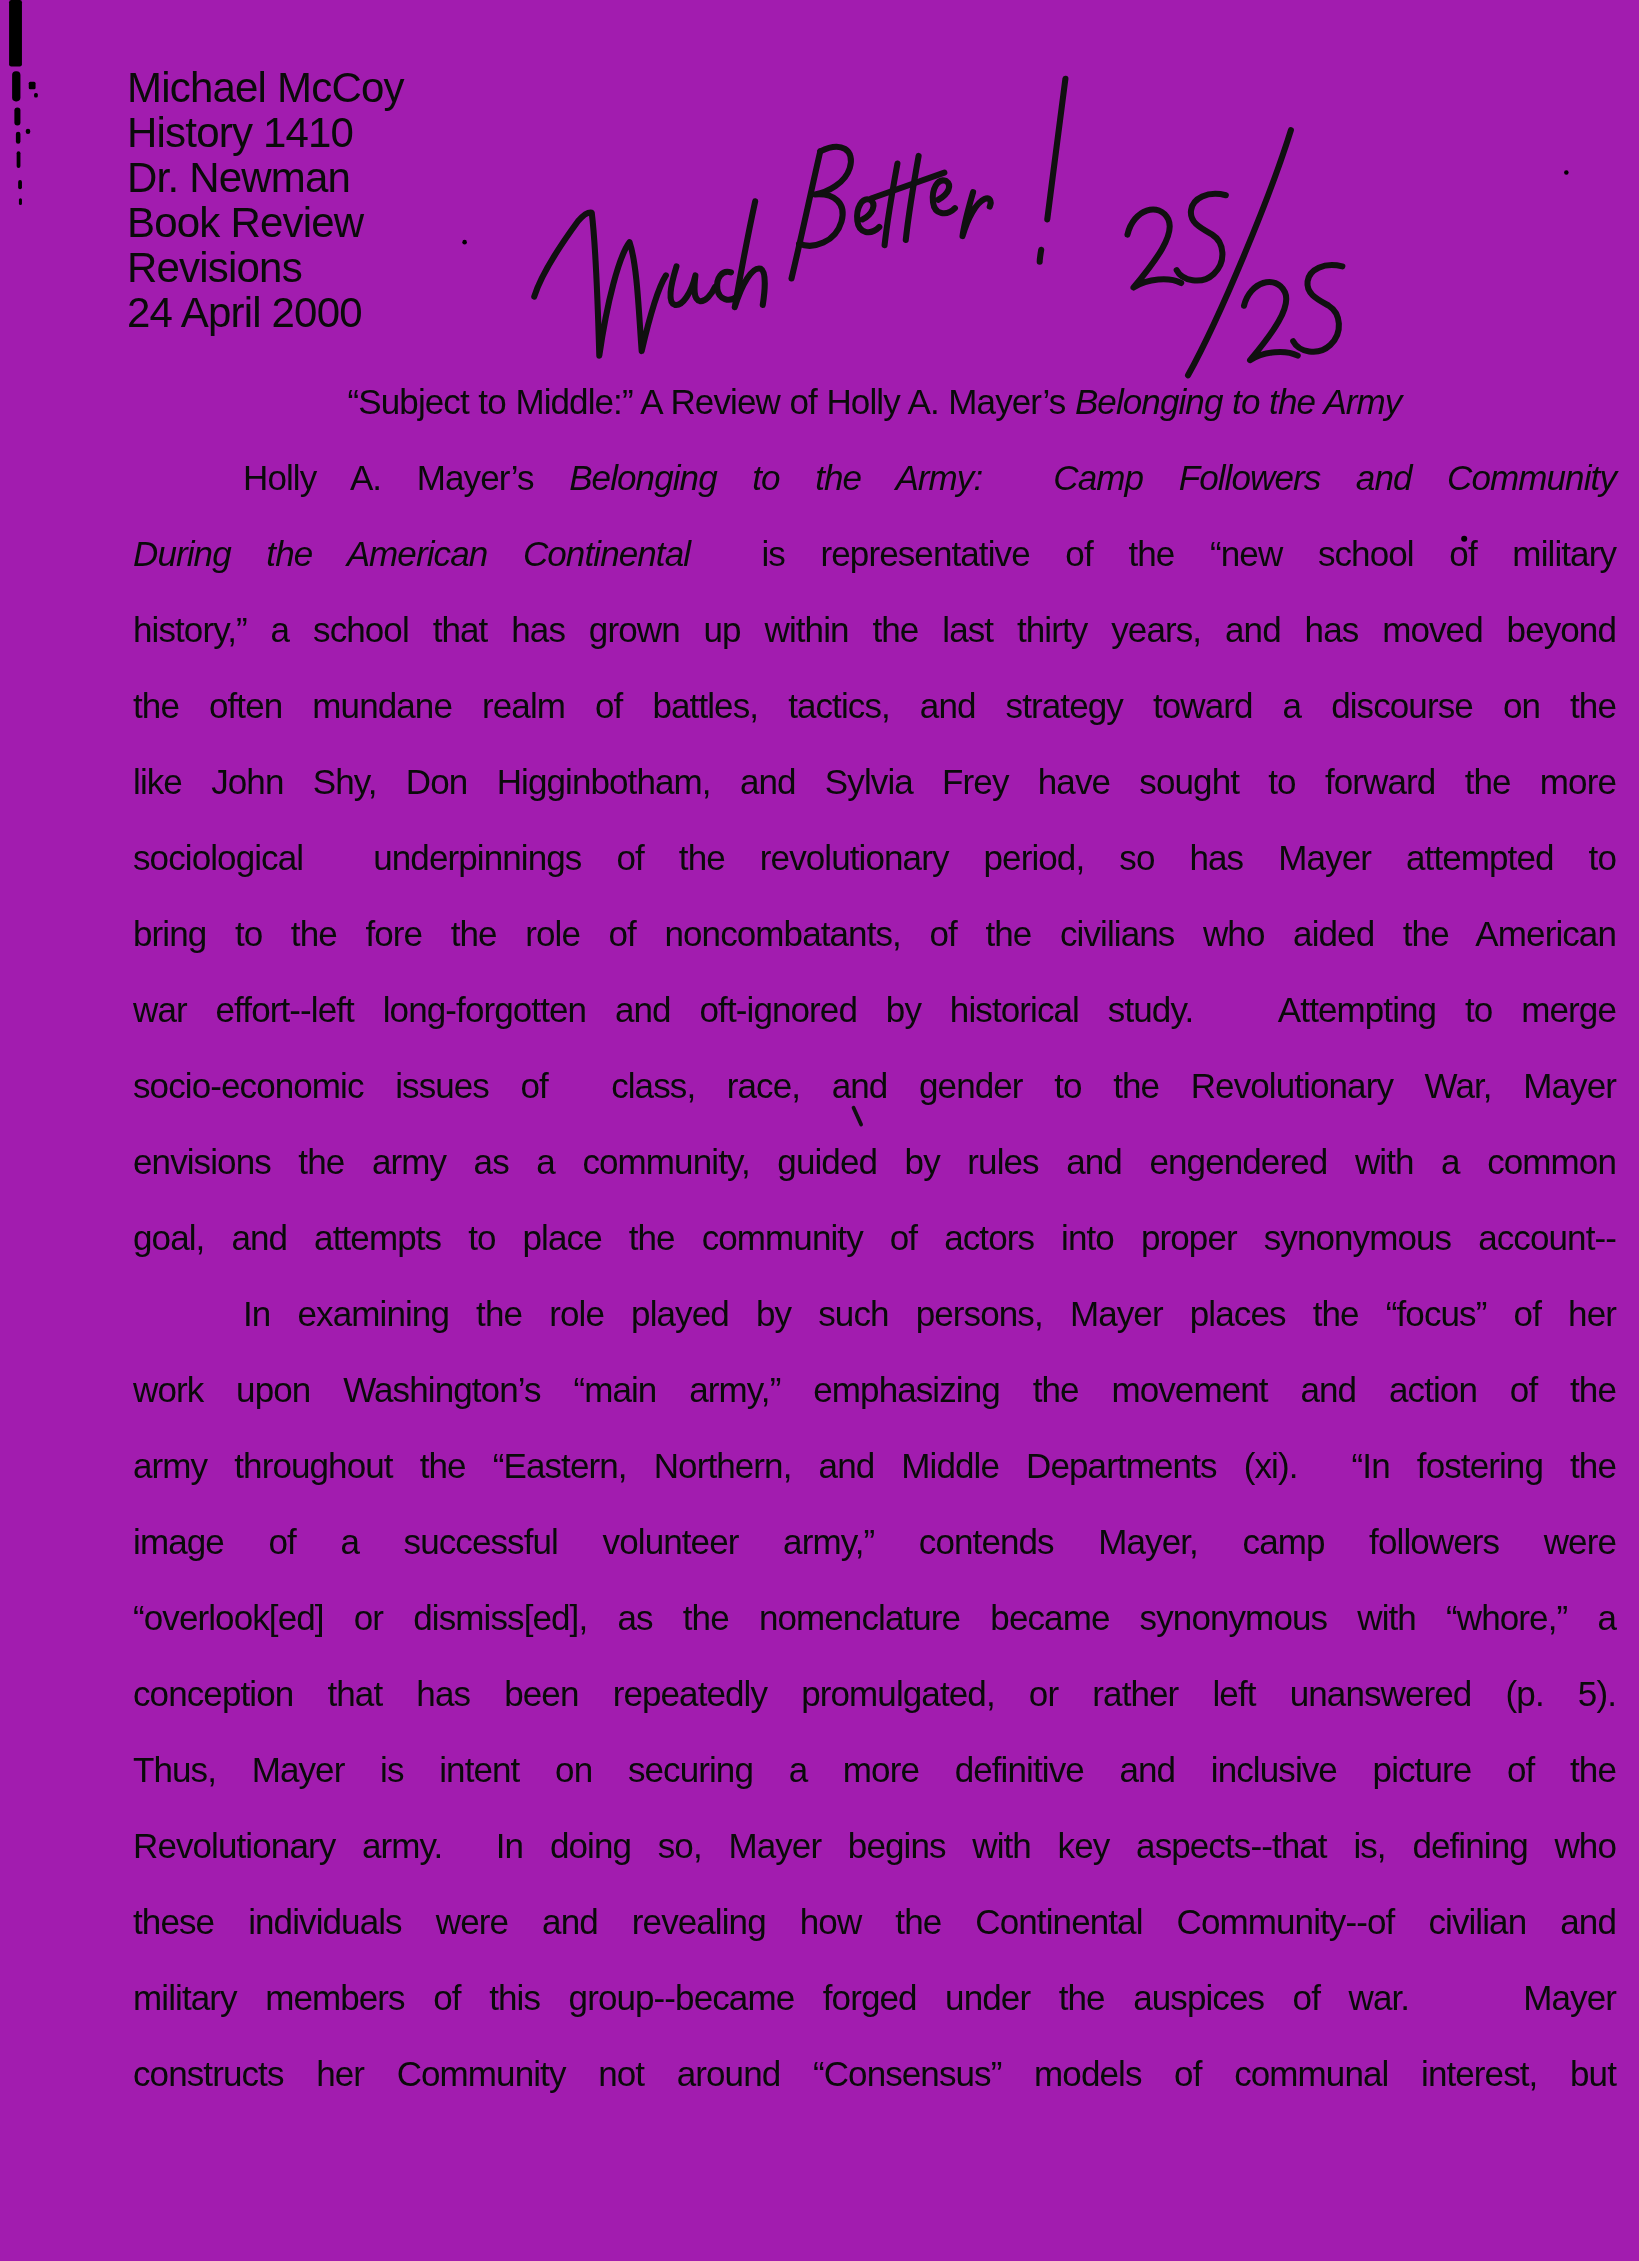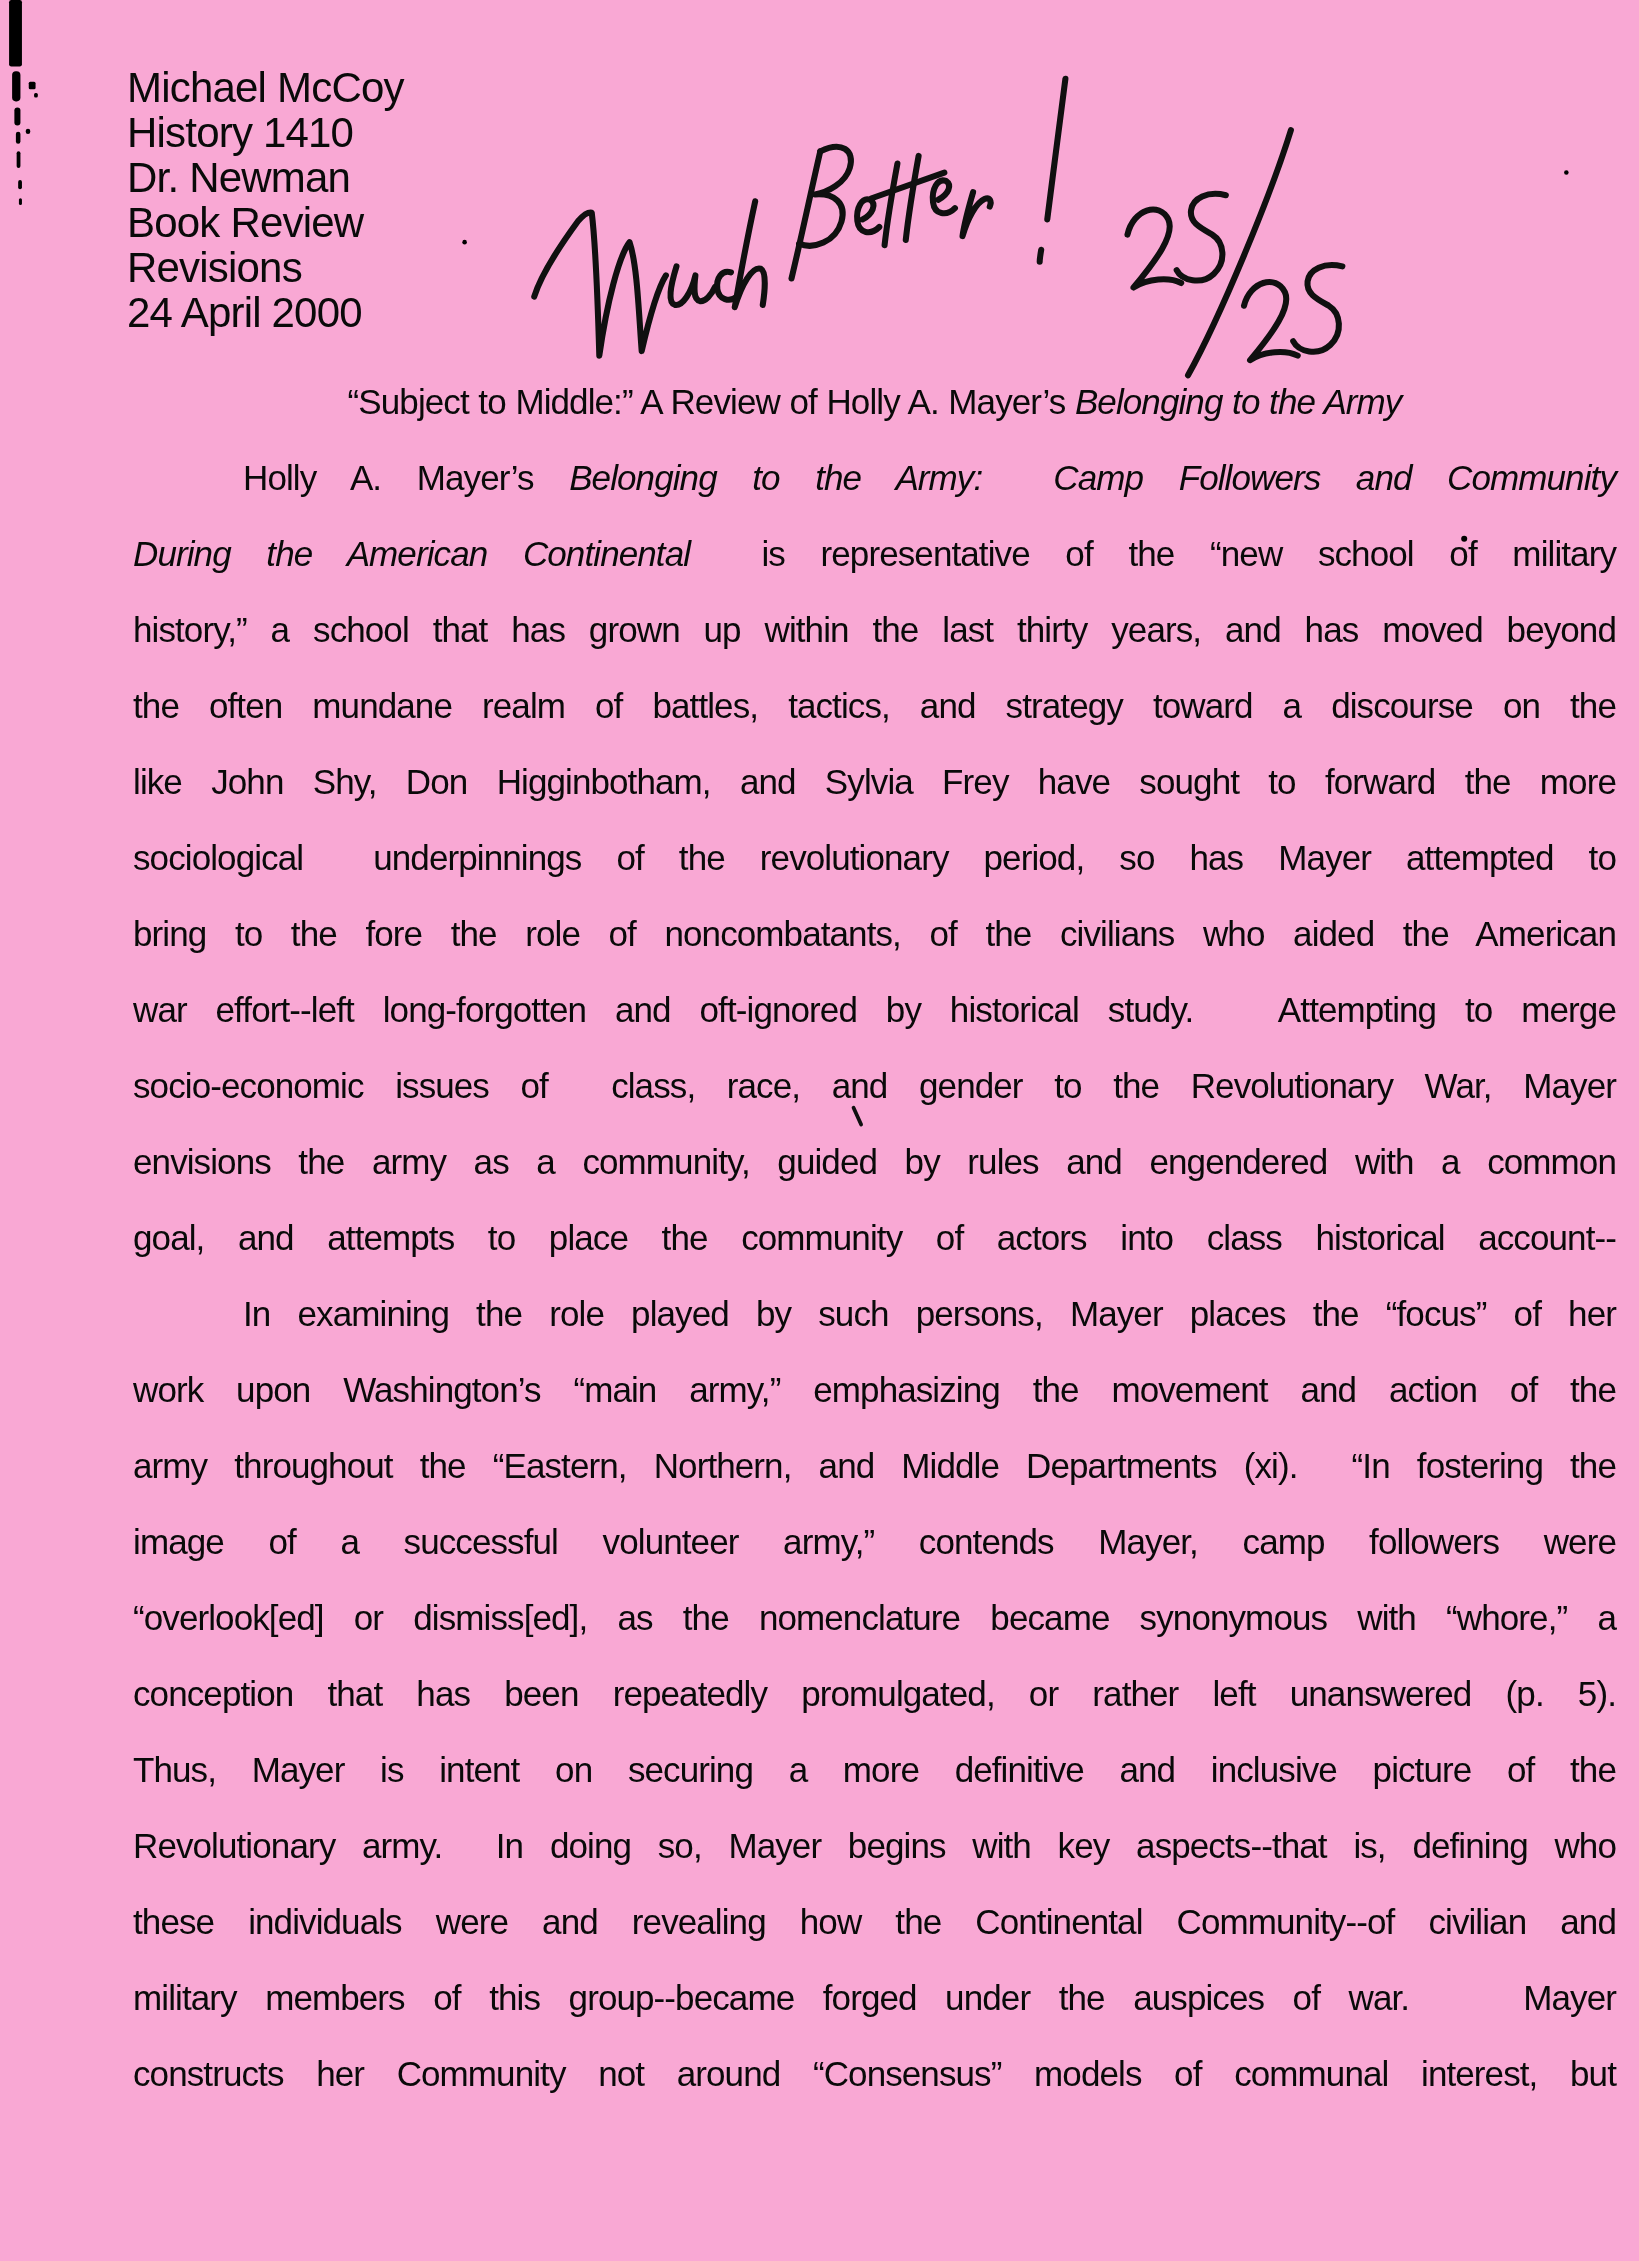--- a/index.html
+++ b/index.html
@@ -1,18 +1,18 @@
 <!DOCTYPE html>
 <html style="font-size:12px"><head>
 <meta charset="utf-8">
 <style>
   html,body{margin:0;padding:0;background:#777;}
   .page{
     position:relative; width:1639px; height:2261px;
-    background:#f9a8d4; overflow:hidden;
+    background:#a21caf; overflow:hidden;
     color:#0a0a0a;
     font-family:"Liberation Sans", sans-serif;
   }
   .overlay{position:absolute;left:0;top:0;width:1639px;height:2261px;pointer-events:none;}
   .headerblock{
     position:absolute; left:127px; top:65px;
     font-size:42px; line-height:45px; letter-spacing:-0.8px;
     white-space:nowrap;
   }
   .bodytext{
@@ -53,21 +53,21 @@
       <div class="line jl ind"><span>Holly A. Mayer’s </span><i>Belonging to the Army:&nbsp; Camp Followers and Community</i></div>
       <div class="line jl"><i>During the American Continental</i><span>&nbsp; is representative of the “new school of military</span></div>
       <div class="line jl"><span>history,” a school that has grown up within the last thirty years, and has moved beyond</span></div>
       <div class="line jl"><span>the often mundane realm of battles, tactics, and strategy toward a discourse on the</span></div>
       <div class="line jl"><span>like John Shy, Don Higginbotham, and Sylvia Frey have sought to forward the more</span></div>
       <div class="line jl"><span>sociological&nbsp; underpinnings of the revolutionary period, so has Mayer attempted to</span></div>
       <div class="line jl"><span>bring to the fore the role of noncombatants, of the civilians who aided the American</span></div>
       <div class="line jl"><span>war effort--left long-forgotten and oft-ignored by historical study.&nbsp;&nbsp; Attempting to merge</span></div>
       <div class="line jl"><span>socio-economic issues of&nbsp; class, race, and gender to the Revolutionary War, Mayer</span></div>
       <div class="line jl"><span>envisions the army as a community, guided by rules and engendered with a common</span></div>
-      <div class="line jl"><span>goal, and attempts to place the community of actors into class historical account--</span></div>
+      <div class="line jl"><span>goal, and attempts to place the community of actors into proper synonymous account--</span></div>
       <div class="line jl ind"><span>In examining the role played by such persons, Mayer places the “focus” of her</span></div>
       <div class="line jl"><span>work upon Washington’s “main army,” emphasizing the movement and action of the</span></div>
       <div class="line jl"><span>army throughout the “Eastern, Northern, and Middle Departments (xi).&nbsp; “In fostering the</span></div>
       <div class="line jl"><span>image of a successful volunteer army,” contends Mayer, camp followers were</span></div>
       <div class="line jl"><span>“overlook[ed] or dismiss[ed], as the nomenclature became synonymous with “whore,” a</span></div>
       <div class="line jl"><span>conception that has been repeatedly promulgated, or rather left unanswered (p. 5).</span></div>
       <div class="line jl"><span>Thus, Mayer is intent on securing a more definitive and inclusive picture of the</span></div>
       <div class="line jl"><span>Revolutionary army.&nbsp; In doing so, Mayer begins with key aspects--that is, defining who</span></div>
       <div class="line jl"><span>these individuals were and revealing how the Continental Community--of civilian and</span></div>
       <div class="line jl"><span>military members of this group--became forged under the auspices of war.&nbsp;&nbsp;&nbsp; Mayer</span></div>

